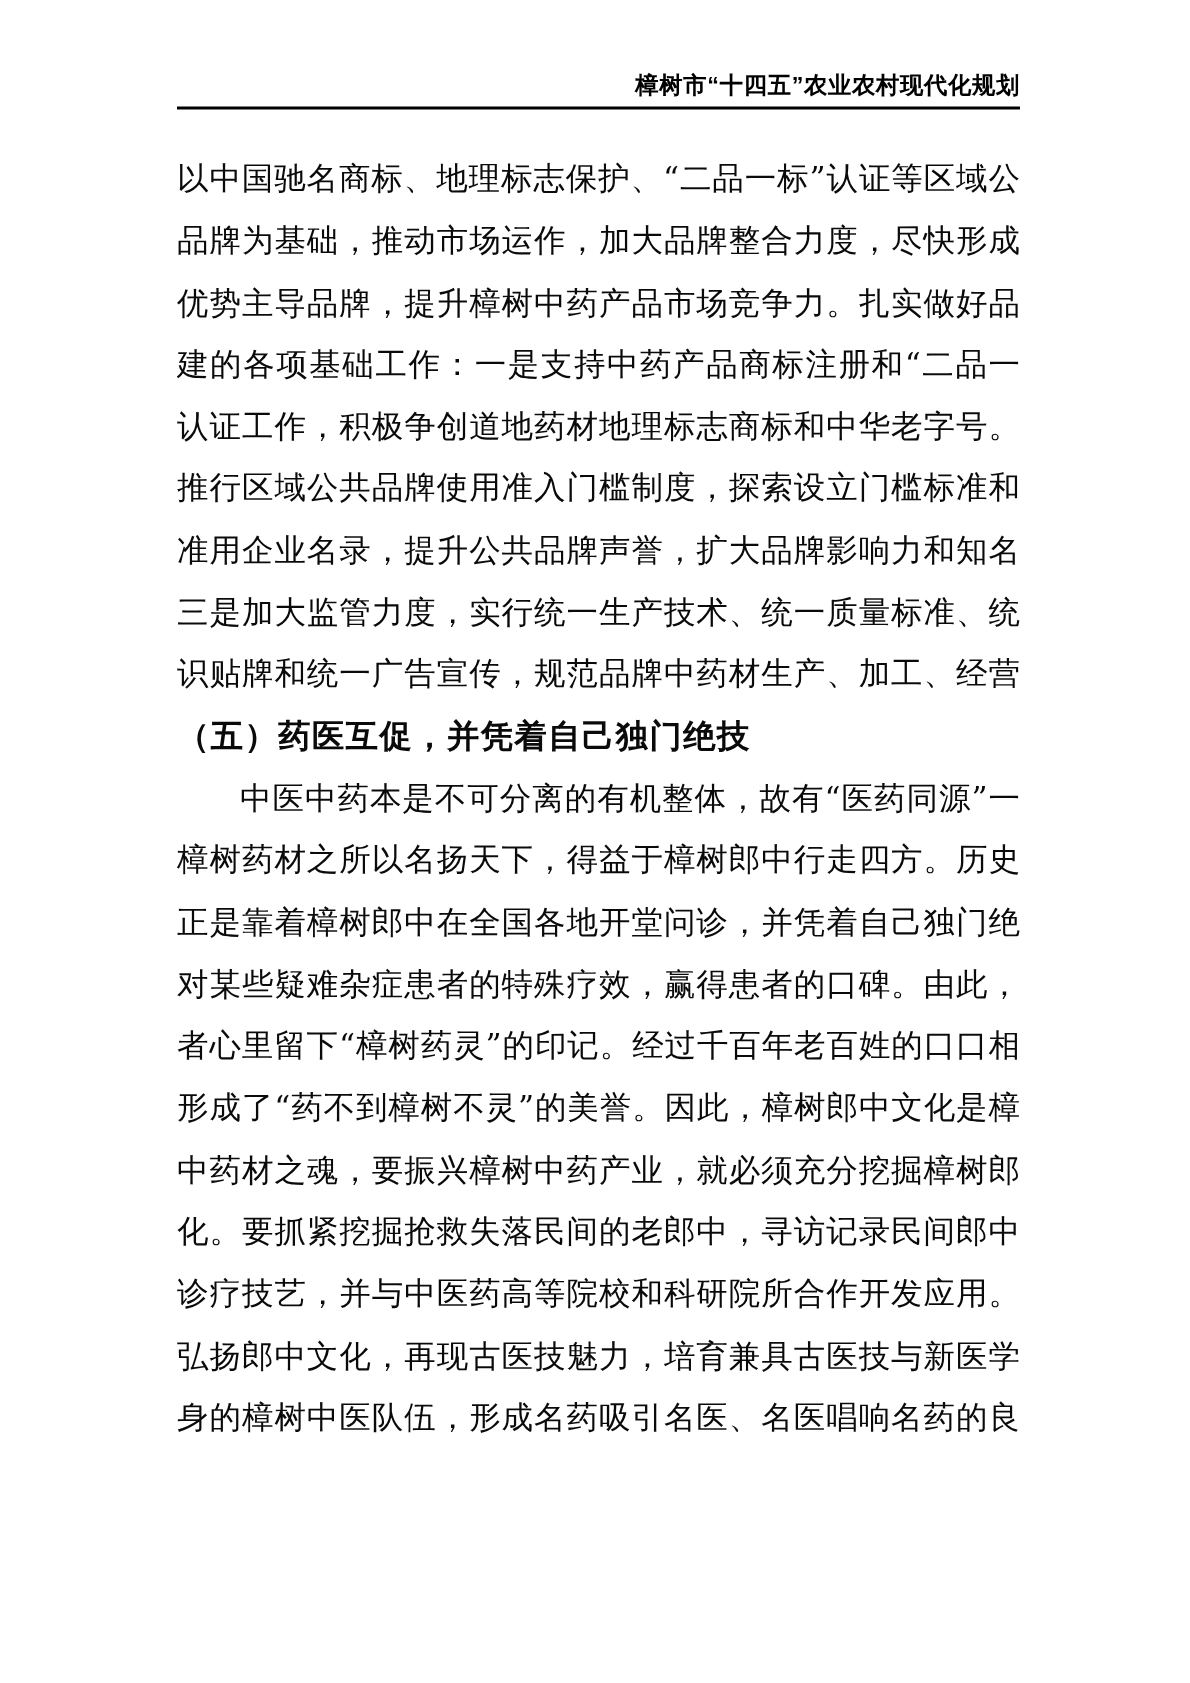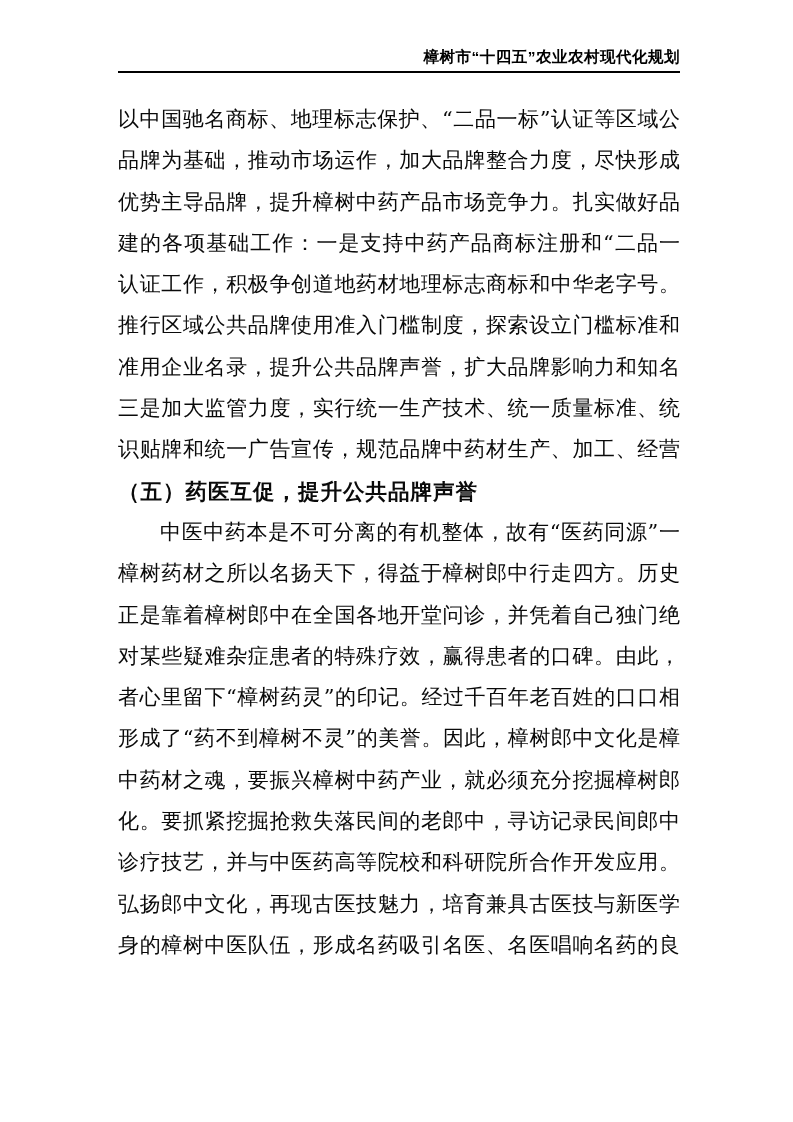--- a/index.html
+++ b/index.html
@@ -91,21 +91,21 @@
     <div class="line">以中国驰名商标、地理标志保护、“二品一标”认证等区域公用</div>
     <div class="line">品牌为基础，推动市场运作，加大品牌整合力度，尽快形成樟树</div>
     <div class="line">优势主导品牌，提升樟树中药产品市场竞争力。扎实做好品牌创</div>
     <div class="line">建的各项基础工作：一是支持中药产品商标注册和“二品一标”</div>
     <div class="line">认证工作，积极争创道地药材地理标志商标和中华老字号。二是</div>
     <div class="line">推行区域公共品牌使用准入门槛制度，探索设立门槛标准和发布</div>
     <div class="line">准用企业名录，提升公共品牌声誉，扩大品牌影响力和知名度。</div>
     <div class="line">三是加大监管力度，实行统一生产技术、统一质量标准、统一标</div>
     <div class="line">识贴牌和统一广告宣传，规范品牌中药材生产、加工、经营秩序。</div>
 
-    <h2 class="line heading">（五）药医互促，提升公共品牌声誉</h2>
+    <h2 class="line heading">（五）药医互促，并凭着自己独门绝技</h2>
 
     <div class="line indent">中医中药本是不可分离的有机整体，故有“医药同源”一说。</div>
     <div class="line">樟树药材之所以名扬天下，得益于樟树郎中行走四方。历史上，</div>
     <div class="line">正是靠着樟树郎中在全国各地开堂问诊，并凭着自己独门绝技，</div>
     <div class="line">对某些疑难杂症患者的特殊疗效，赢得患者的口碑。由此，在患</div>
     <div class="line">者心里留下“樟树药灵”的印记。经过千百年老百姓的口口相传，</div>
     <div class="line">形成了“药不到樟树不灵”的美誉。因此，樟树郎中文化是樟树</div>
     <div class="line">中药材之魂，要振兴樟树中药产业，就必须充分挖掘樟树郎中文</div>
     <div class="line">化。要抓紧挖掘抢救失落民间的老郎中，寻访记录民间郎中特有</div>
     <div class="line">诊疗技艺，并与中医药高等院校和科研院所合作开发应用。通过</div>

